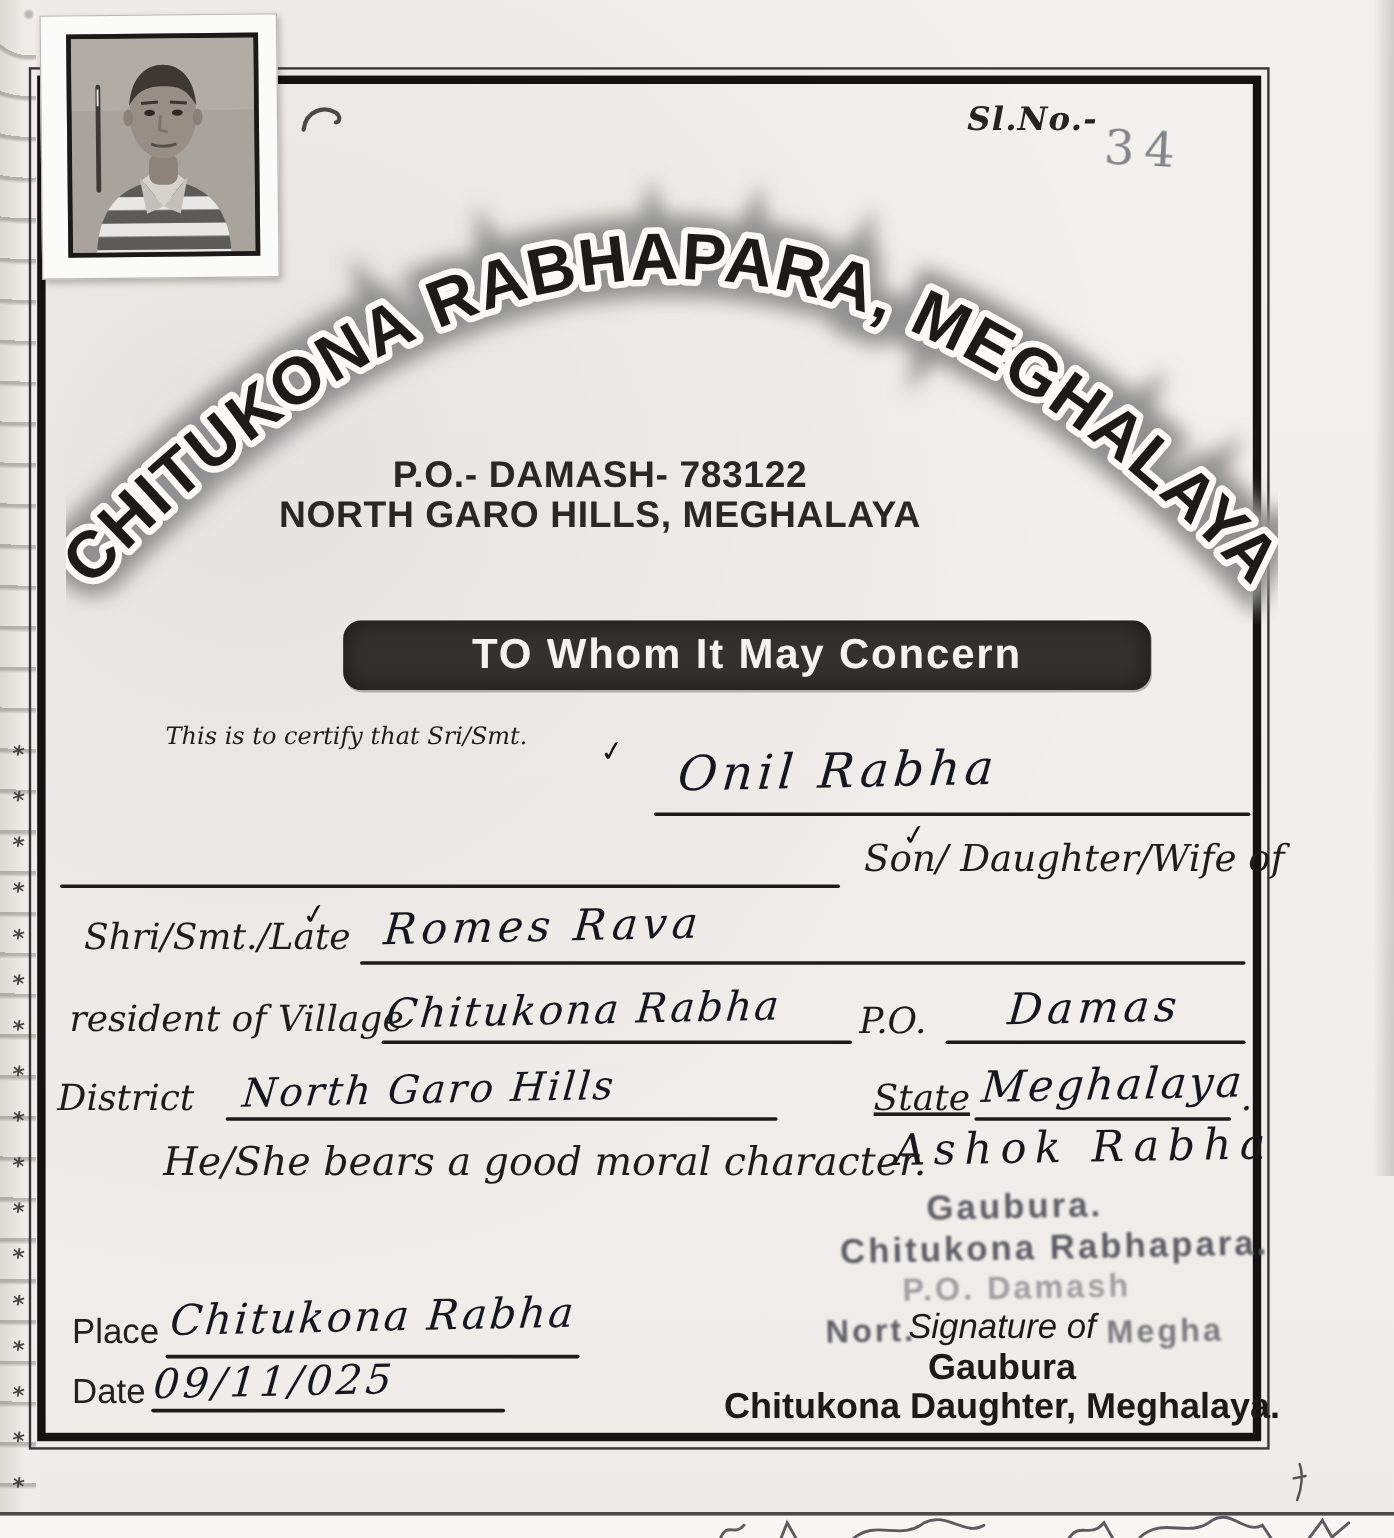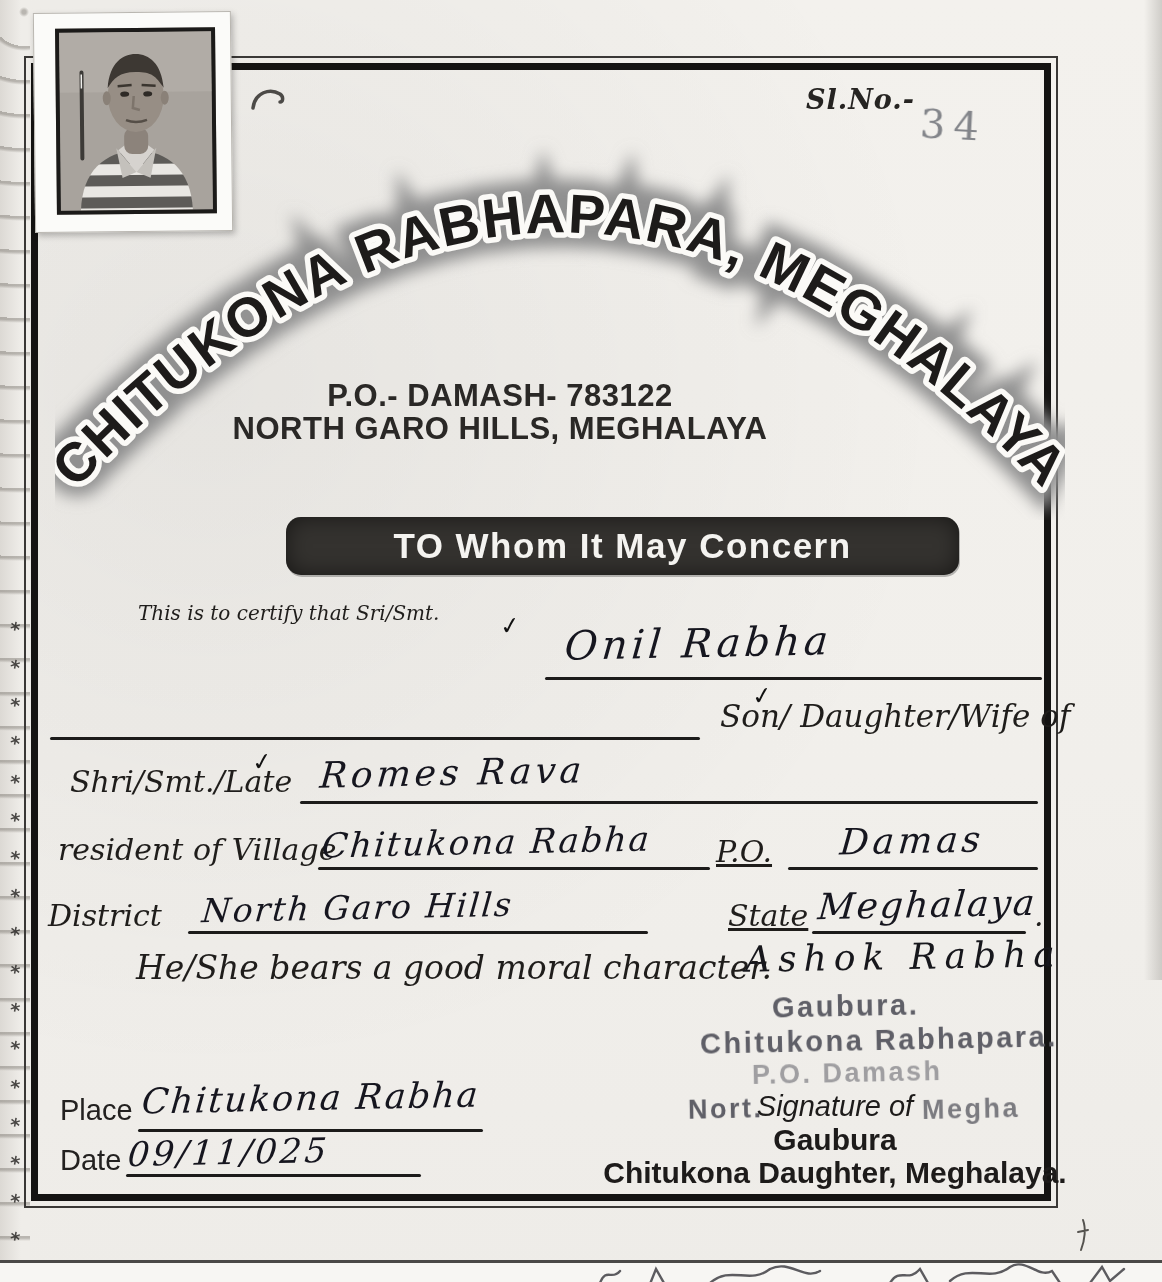--- a/index.html
+++ b/index.html
@@ -201,21 +201,21 @@
   <div class="lbl" style="left:720px; top:698px; font-size:31px;">Son/ Daughter/Wife of</div>
 
   <div class="lbl" style="left:70px; top:764px;">Shri/Smt./Late</div>
   <span class="tick" style="left:252px; top:748px;">✓</span>
   <div class="hw" style="left:320px; top:752px;">Romes Rava</div>
   <div class="rule" style="left:300px; top:801px; width:738px;"></div>
 
   <div class="lbl" style="left:58px; top:832px;">resident of Village</div>
   <div class="hw" style="left:322px; top:822px; font-size:34px; letter-spacing:2px;">Chitukona Rabha</div>
   <div class="rule" style="left:318px; top:867px; width:392px;"></div>
-  <div class="lbl" style="left:716px; top:834px;text-decoration:underline;">P.O.</div>
+  <div class="lbl" style="left:716px; top:834px;">P.O.</div>
   <div class="hw" style="left:840px; top:820px;">Damas</div>
   <div class="rule" style="left:788px; top:867px; width:250px;"></div>
 
   <div class="lbl" style="left:48px; top:898px;">District</div>
   <div class="hw" style="left:202px; top:888px; font-size:33px; letter-spacing:2px;">North Garo Hills</div>
   <div class="rule" style="left:188px; top:931px; width:460px;"></div>
   <div class="lbl" style="left:728px; top:898px;text-decoration:underline;">State</div>
   <div class="hw" style="left:818px; top:884px; letter-spacing:2px;">Meghalaya</div>
   <div class="rule" style="left:812px; top:931px; width:214px;"></div>
   <div class="lbl" style="left:1034px; top:898px;">.</div>

